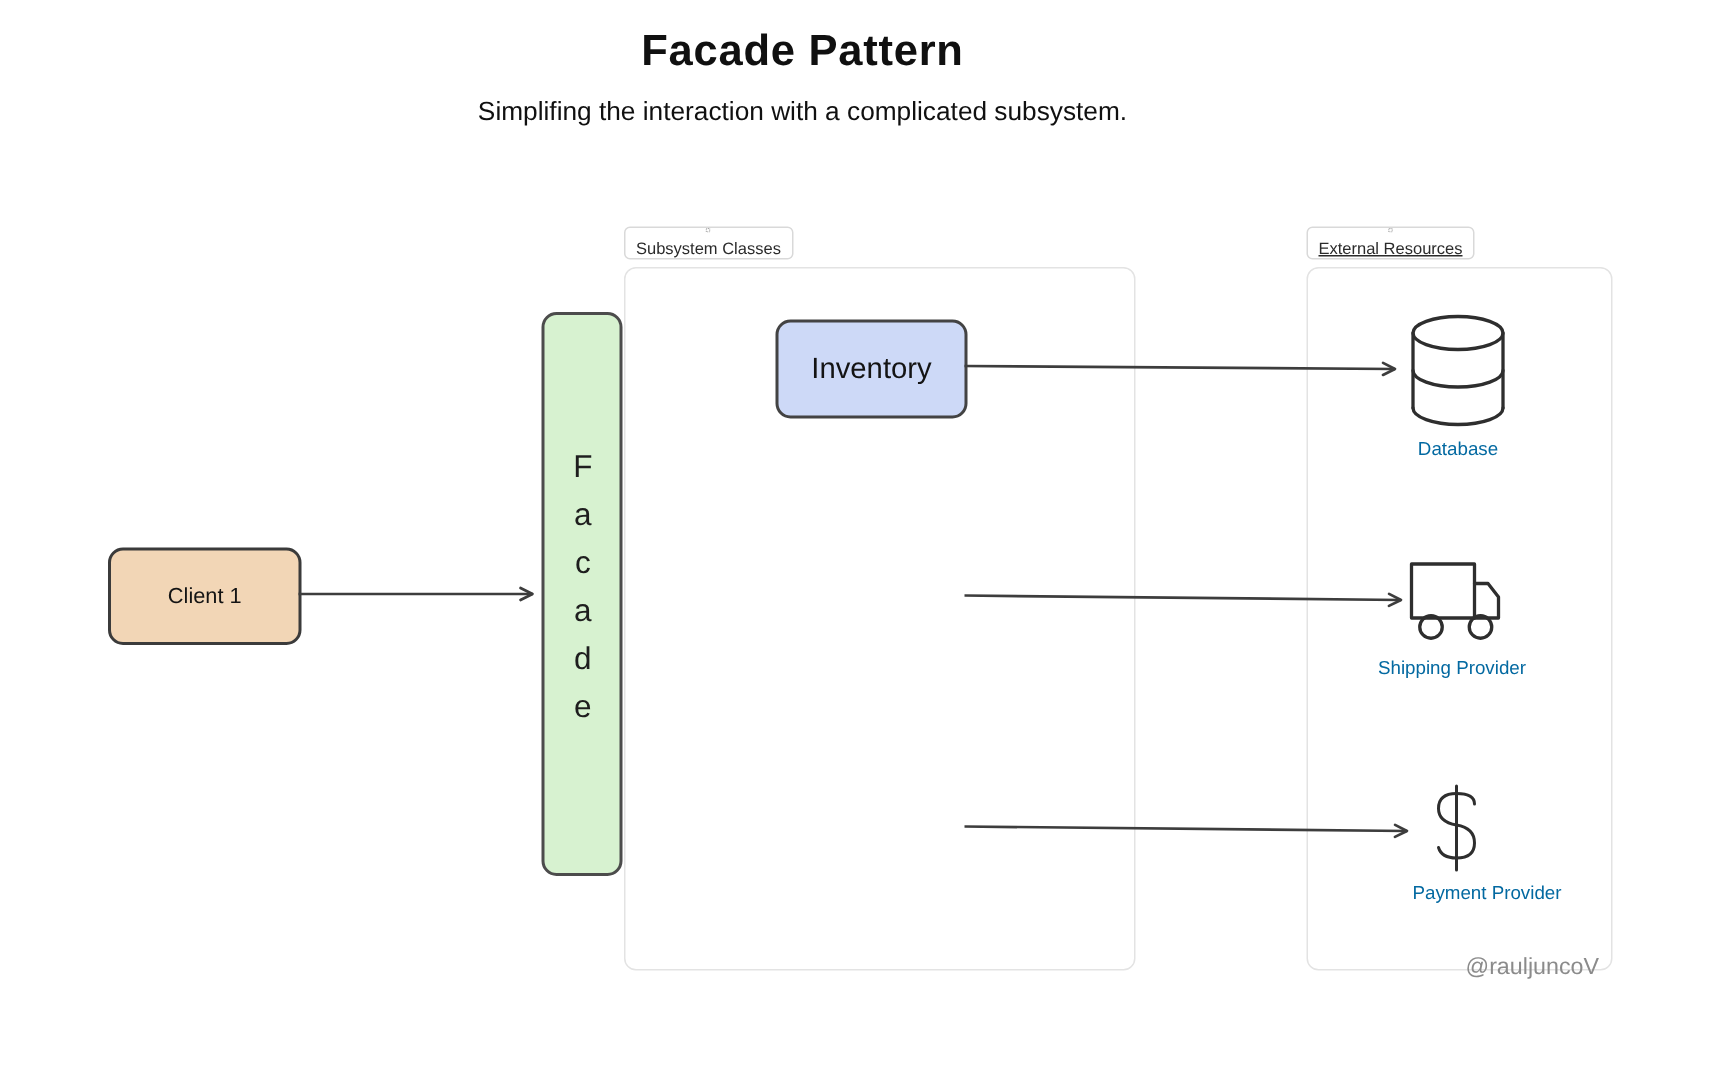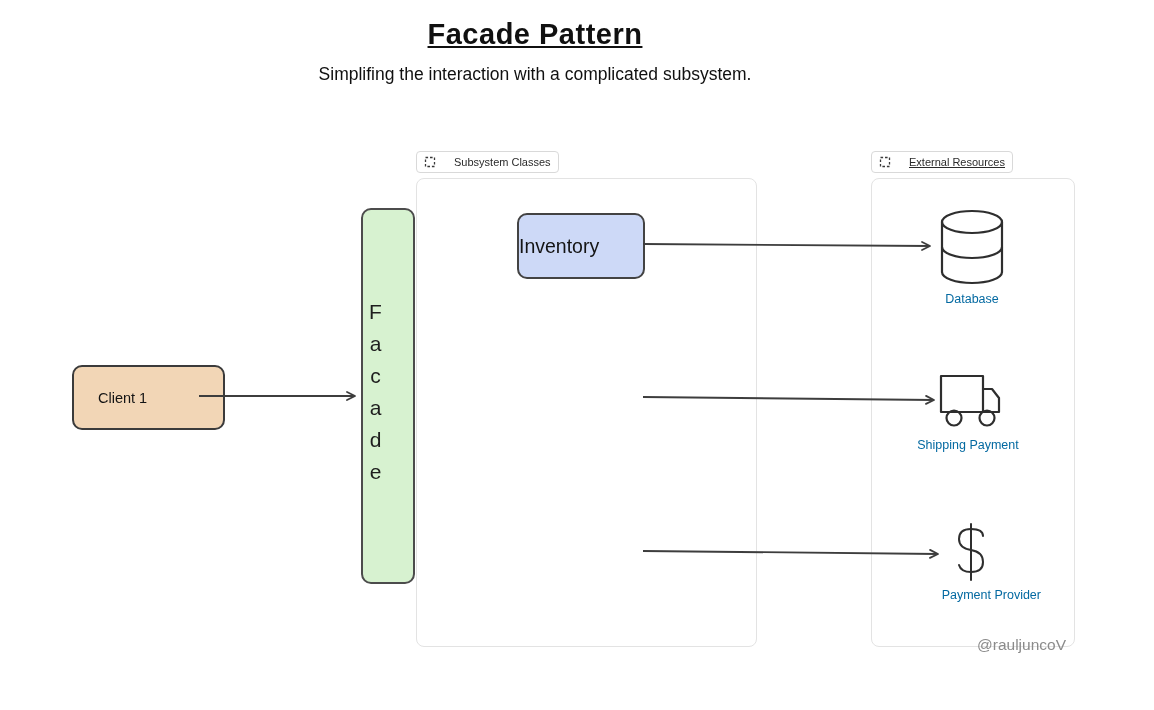--- a/index.html
+++ b/index.html
@@ -1,38 +1,38 @@
 <!DOCTYPE html>
 <html><head>
 <meta charset="utf-8">
 <style>
   html,body{margin:0;padding:0;background:#ffffff;}
   .stage{position:relative;width:1154px;height:710px;background:#ffffff;overflow:hidden;
          font-family:"Liberation Sans", sans-serif;}
   .abs{position:absolute;}
 
   .title{left:235px;top:18px;width:600px;text-align:center;font-size:29px;font-weight:700;
-         color:#101010;letter-spacing:.5px;text-decoration:underline;}
+         color:#101010;letter-spacing:.5px;}
   .subtitle{left:185px;top:64px;width:700px;text-align:center;font-size:17.5px;color:#101010;}
 
-  .node{display:flex;align-items:center;border-radius:10px;color:#141414;}
+  .node{display:flex;align-items:center;justify-content:center;border-radius:10px;color:#141414;}
   .client-box{left:72px;top:365px;width:125px;height:61px;background:#f2d6b6;
-              border:2px solid #3b3b3b;font-size:14.5px;padding-left:24px;}
+              border:2px solid #3b3b3b;font-size:14.5px;}
   .facade-box{left:361px;top:208px;width:50px;height:372px;background:#d7f2d0;
               border:2px solid #4c4c4c;}
   .facade-text{writing-mode:vertical-rl;text-orientation:upright;letter-spacing:9px;
                font-size:21px;color:#1e1e1e;}
 
   .panel{border:1px solid #e3e3e3;border-radius:8px;background:#ffffff;}
   .subsystem-panel{left:416px;top:178px;width:339px;height:467px;}
   .external-panel{left:871px;top:178px;width:202px;height:467px;}
 
-  .tag{height:20px;display:inline-flex;align-items:center;gap:18px;padding:0 7px;
+  .tag{height:20px;display:inline-flex;align-items:center;gap:5px;padding:0 7px;
        background:#ffffff;border:1px solid #d9d9d9;border-radius:4px;
-       font-size:11px;color:#2b2b2b;white-space:nowrap;}
+       font-size:11px;color:#2b2b2b;white-space:nowrap;flex-direction:column;}
   .subsystem-tag{left:416px;top:151px;}
   .external-tag{left:871px;top:151px;text-decoration:underline;}
 
   .class-box{left:517px;width:124px;height:62px;background:#cdd9f7;border:2px solid #434343;
              font-size:19.5px;}
   .class-inventory{top:213px;}
   .class-shipping{top:366px;}
   .class-payment{top:520px;}
 
   .res-label{width:140px;text-align:center;font-size:12.5px;color:#0369a1;}
@@ -104,21 +104,21 @@
   </svg>
 
   <svg class="abs icon-dollar" width="40" height="60" viewBox="0 0 40 60">
     <g fill="none" stroke="#2e2e2e" stroke-width="2" stroke-linecap="round">
       <path d="M20,2 V58"></path>
       <path d="M32,14 Q32,7 20,7 Q8,7 8,17 Q8,26 20,28 Q32,30 32,40 Q32,50 20,50 Q10,50 8,43"></path>
     </g>
   </svg>
 
   <div class="abs res-label lbl-database">Database</div>
-  <div class="abs res-label lbl-shipping">Shipping Payment</div>
+  <div class="abs res-label lbl-shipping">Shipping Provider</div>
   <div class="abs res-label lbl-payment">Payment Provider</div>
 
   <svg class="abs arrows" width="1154" height="710" viewBox="0 0 1154 710">
     <defs>
       <marker id="openArrow" markerUnits="userSpaceOnUse" markerWidth="14" markerHeight="14" refX="10" refY="6" orient="auto">
         <path d="M2,2 L10,6 L2,10" fill="none" stroke="#3d3d3d" stroke-width="1.8" stroke-linecap="round" stroke-linejoin="round"></path>
       </marker>
     </defs>
     <g stroke="#3d3d3d" stroke-width="1.8" fill="none">
       <path d="M199,396 L355,396" marker-end="url(#openArrow)"></path>

